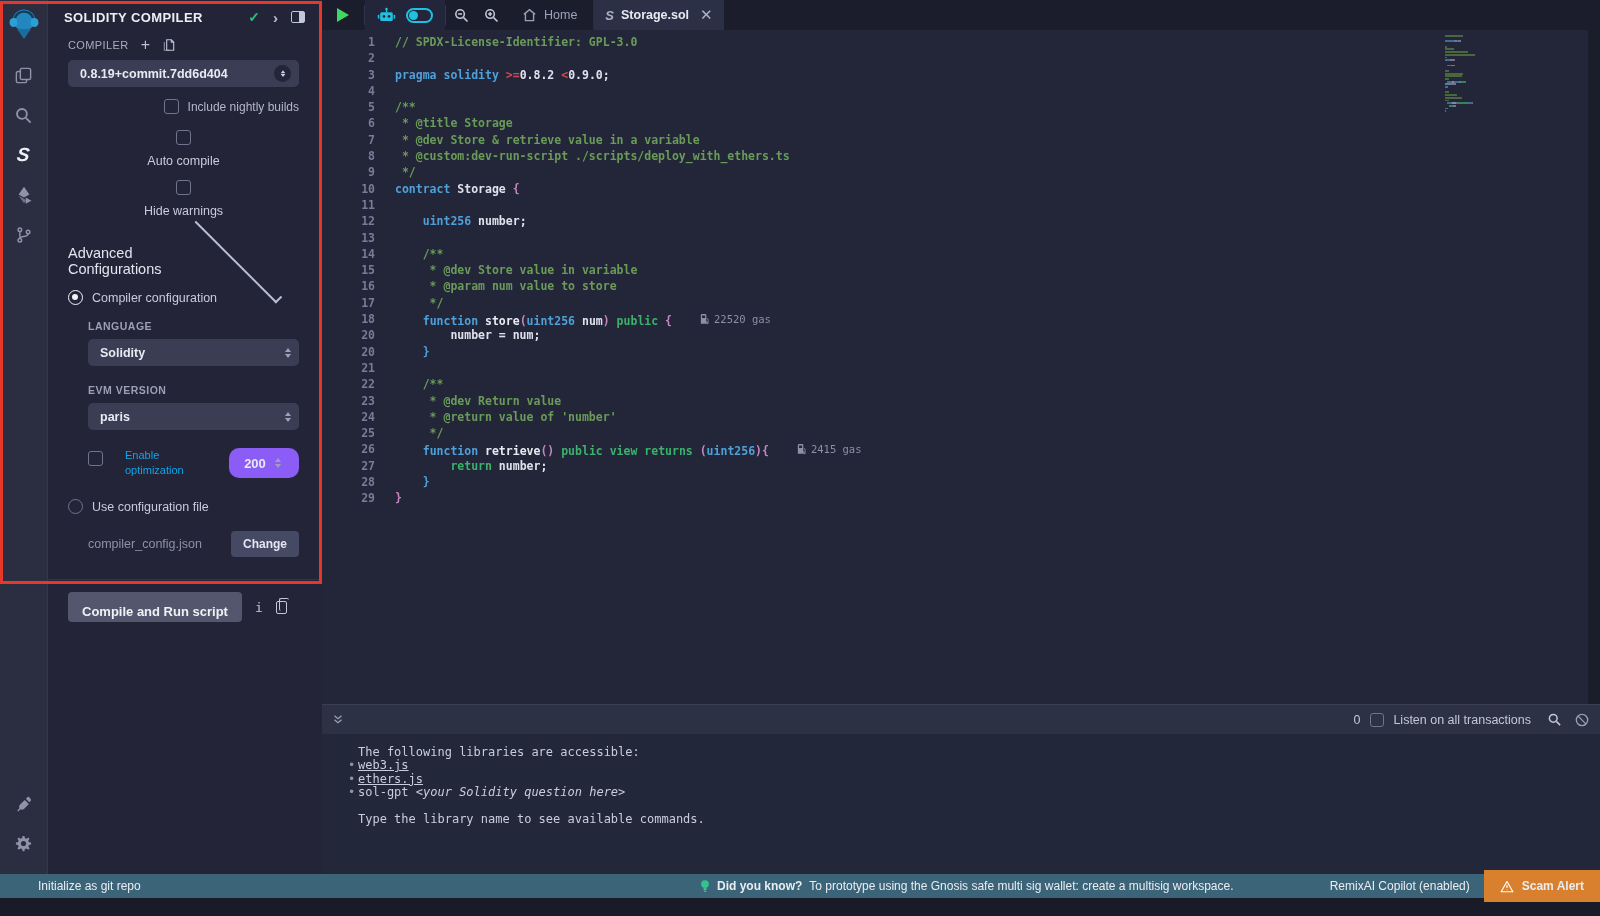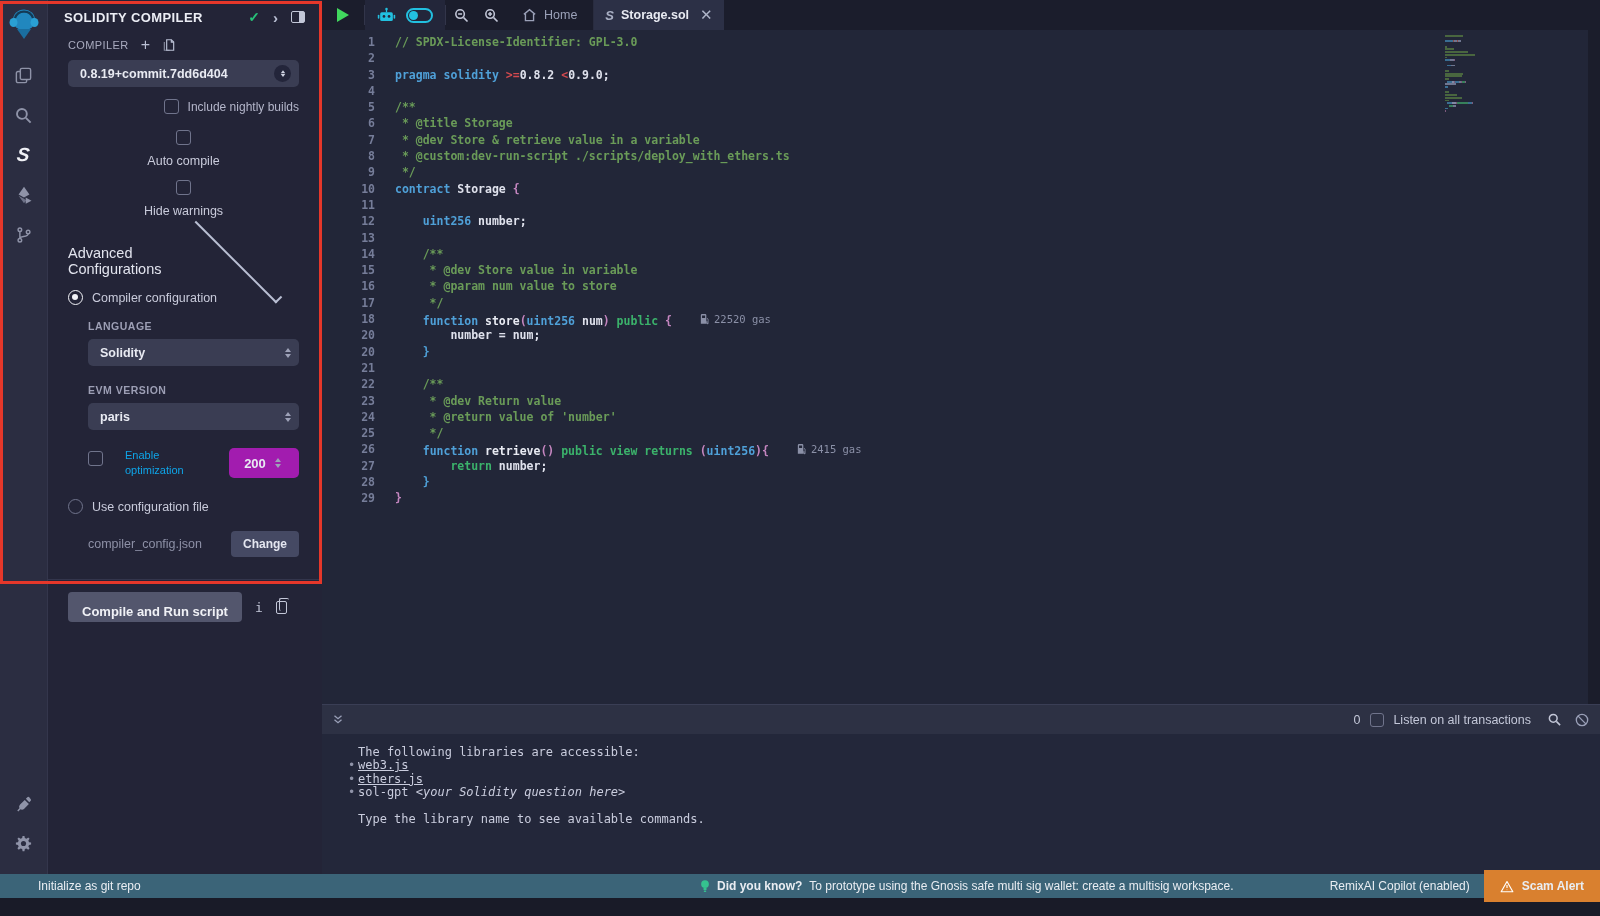--- a/index.html
+++ b/index.html
@@ -62,21 +62,21 @@
   .sp-check-row { margin-top:16px; color:#c9cbdb; font-size:12.5px;flex-direction:column; }
   .sp-adv-title { display:flex; align-items:center; margin-top:27px; cursor:pointer; }
   .sp-adv-title span { flex:1; font-size:14.5px; color:#e2e4ee; }
   .icon-chevron-down { width:9px; height:9px; border-right:2px solid #b9bfd3; border-bottom:2px solid #b9bfd3; transform:rotate(45deg); margin-right:4px; margin-top:-4px; }
   .sp-radio-row { margin-top:13px; color:#c9cbdb; font-size:12.5px; }
   .sp-sub { margin-left:20px; }
   .sp-caps { margin-top:15px; font-size:10.5px; letter-spacing:.5px; color:#9d9fb5; font-weight:bold; }
   .sp-opt-row { display:flex; margin-top:18px; align-items:flex-start; }
   .sp-opt-row .cb { margin-left:20px; margin-top:3px; }
   .sp-opt-label { margin-left:22px; color:#0ea5e9; font-size:11px; line-height:1.35; width:92px; }
-  .num-input-wrap { margin-left:auto; display:flex; align-items:center; height:30px; width:70px; background:#a21caf; border-radius:5px; padding:0 7px 0 6px; }
+  .num-input-wrap { margin-left:auto; display:flex; align-items:center; height:30px; width:70px; background:#8b5cf6; border-radius:10px; padding:0 7px 0 6px; }
   .num-input-wrap input { width:40px; background:transparent; border:none; outline:none; color:#e8eaf2; font-weight:bold; font-size:13px; text-align:center; font-family:"Liberation Sans",sans-serif; }
   .sp-config-row { display:flex; align-items:center; margin-top:17px; }
   .sp-config-file { margin-left:20px; color:#8d90a6; font-size:12.5px; flex:1; }
   .btn-change { background:#454963; color:#e4e6f0; font-weight:bold; font-size:12px; border:none; border-radius:4px; padding:6px 12px; cursor:pointer; }
   .sp-divider { margin:22px -23px 0 -20px; border-top:1px solid #33354c; }
   .btn-compile {
     margin-top:20px; width:100%; height:31px; background:#0b7dab; border:none; border-radius:4px;
     color:#fff; font-size:13.5px; font-weight:bold; cursor:pointer;
     display:flex; align-items:center; justify-content:center; gap:9px; font-family:"Liberation Sans",sans-serif;
   }

